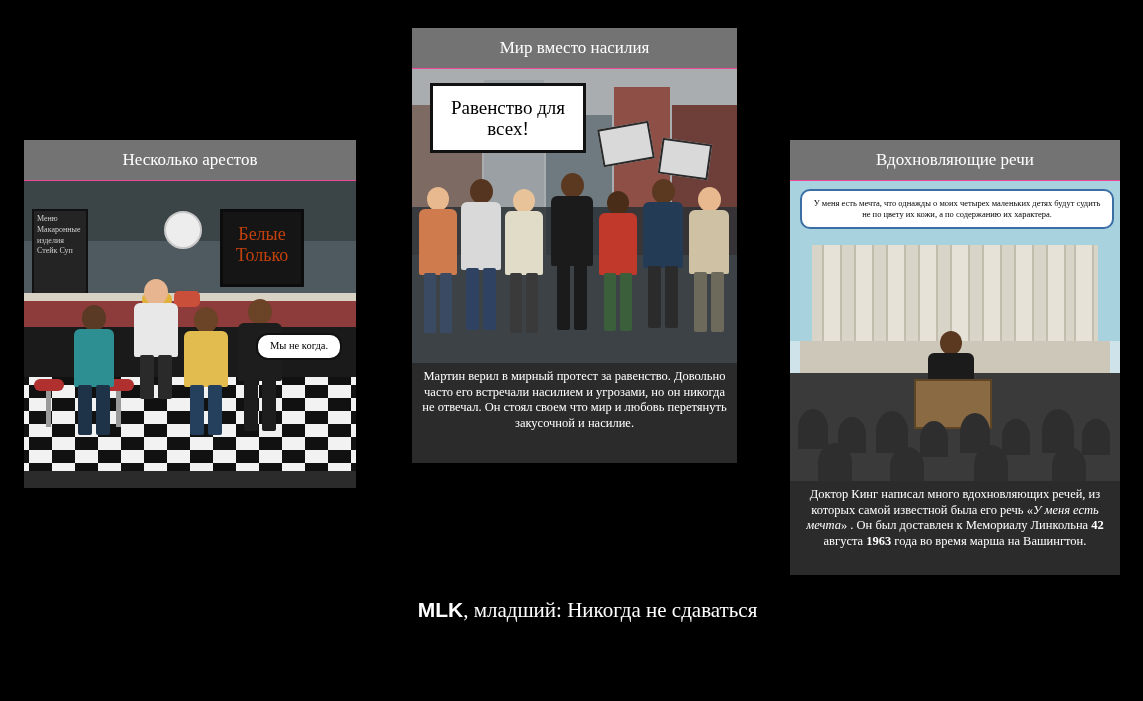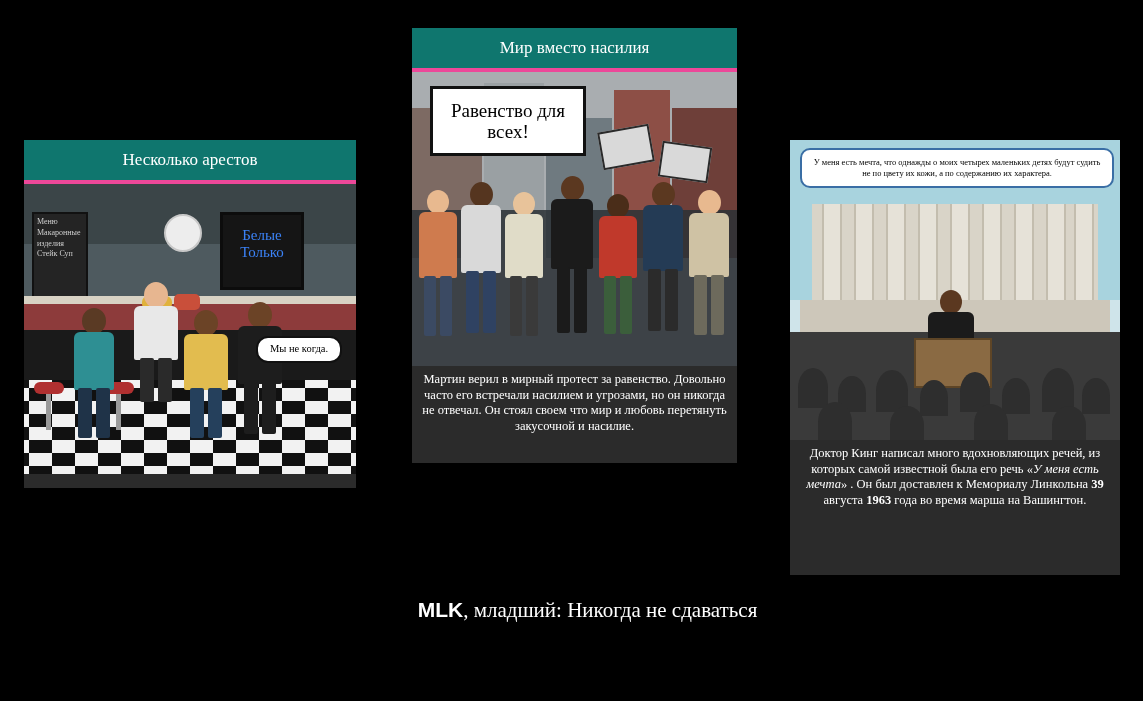--- a/index.html
+++ b/index.html
@@ -3,38 +3,38 @@
 <meta charset="utf-8">
 <style>
   html,body{margin:0;padding:0;}
   body{
     width:1143px;height:701px;background:#000;overflow:hidden;
     font-family:"Liberation Serif", serif;
     position:relative;
   }
   .panel{position:absolute;background:#2b2b2b;}
   .panel-title{
-    background:#0f766e;color:#fff;text-align:center;
-    font-size:17px;padding:10px 4px;border-bottom:4px solid #ec4899;
+    background:#737373;color:#fff;text-align:center;
+    font-size:17px;padding:10px 4px;border-bottom:1px solid #ec4899;
   }
   .panel-art{position:relative;overflow:hidden;}
   .panel-caption{
     color:#fff;font-size:12.5px;line-height:1.25;text-align:center;
     padding:6px 8px 8px 8px;
   }
 
   
   #p1{left:24px;top:140px;width:332px;height:348px;}
   #p1 .panel-art{height:290px;background:#1a1a1a;}
   
   .diner-wall{position:absolute;left:0;top:0;width:100%;height:128px;background:#4e5a5f;}
   .diner-wall2{position:absolute;left:0;top:0;width:100%;height:60px;background:#3b4548;}
   .menu-board{position:absolute;left:8px;top:28px;width:46px;height:76px;background:#242424;border:2px solid #111;color:#cfcfcf;font-size:8px;line-height:1.35;padding:3px;}
   .sign-white{position:absolute;left:196px;top:28px;width:78px;height:72px;background:#151515;border:3px solid #0c0c0c;}
-  .sign-white span{display:block;color:#3b82f6;font-size:15px;text-align:center;padding-top:12px;line-height:1.15;}
+  .sign-white span{display:block;color:#c2410c;font-size:18px;text-align:center;padding-top:12px;line-height:1.15;}
   .plate{position:absolute;width:34px;height:34px;border-radius:50%;background:#ededed;border:2px solid #c8c8c8;}
   .counter{position:absolute;left:0;top:120px;width:100%;height:26px;background:#8d3b3b;}
   .counter-top{position:absolute;left:0;top:112px;width:100%;height:12px;background:#d8d2c4;}
   .food1{position:absolute;left:118px;top:112px;width:30px;height:14px;border-radius:6px;background:#e0b23c;}
   .food2{position:absolute;left:150px;top:110px;width:26px;height:16px;border-radius:5px;background:#c94f3a;}
   .floor{position:absolute;left:0;top:196px;width:100%;height:94px;
      background:
        repeating-conic-gradient(#f2f2f2 0% 25%, #111 0% 50%) 50%/46px 26px;}
   .stool{position:absolute;width:30px;height:12px;border-radius:6px;background:#b03030;}
   .stool-leg{position:absolute;width:5px;height:40px;background:#9a9a9a;}
@@ -201,20 +201,21 @@
       <div class="leg" style="left:6px;top:85px;width:13px;height:60px;background:#6d6a5c;"></div>
       <div class="leg" style="left:23px;top:85px;width:13px;height:60px;background:#6d6a5c;"></div>
     </div>
 
     <div class="poster">Равенство для всех!</div>
   </div>
   <div class="panel-caption">Мартин верил в мирный протест за равенство. Довольно часто его встречали насилием и угрозами, но он никогда не отвечал. Он стоял своем   что мир и любовь перетянуть закусочной и насилие.</div>
 </div>
 
 <div class="panel" id="p3">
+  <div class="panel-title">Вдохновляющие речи</div>
   <div class="panel-art">
     <div class="p3-sky"></div>
     <div class="memorial">
       <div class="col" style="left:10px;"></div>
         <div class="col" style="left:42px;"></div>
       <div class="col" style="left:74px;"></div>
         <div class="col" style="left:106px;"></div>
       <div class="col" style="left:138px;"></div>
         <div class="col" style="left:170px;"></div>
       <div class="col" style="left:202px;"></div>
@@ -239,19 +240,19 @@
     <div class="crowdfig" style="left:252px;top:228px;width:32px;height:44px;"></div>
     <div class="crowdfig" style="left:292px;top:238px;width:28px;height:36px;"></div>
     <div class="crowdfig" style="left:28px;top:262px;width:34px;height:40px;"></div>
     <div class="crowdfig" style="left:100px;top:266px;width:34px;height:38px;"></div>
     <div class="crowdfig" style="left:184px;top:264px;width:34px;height:40px;"></div>
     <div class="crowdfig" style="left:262px;top:266px;width:34px;height:38px;"></div>
 
     <div class="quote-bubble">У меня есть мечта, что однажды о моих четырех маленьких детях будут судить не по цвету их кожи, а по содержанию их характера.</div>
   </div>
   <div class="panel-caption">
-    <span>Доктор Кинг написал много вдохновляющих речей, из которых самой известной была его речь «</span><i>У меня есть мечта</i><span>» . Он был доставлен к Мемориалу Линкольна </span><b>39</b><span> августа </span><b>1963</b><span> года во время марша на Вашингтон.</span>
+    <span>Доктор Кинг написал много вдохновляющих речей, из которых самой известной была его речь «</span><i>У меня есть мечта</i><span>» . Он был доставлен к Мемориалу Линкольна </span><b>42</b><span> августа </span><b>1963</b><span> года во время марша на Вашингтон.</span>
   </div>
 </div>
 
 <div id="footer">
   <b>MLK</b><span>, младший: Никогда не сдаваться</span>
 </div>
 
 </body></html>

